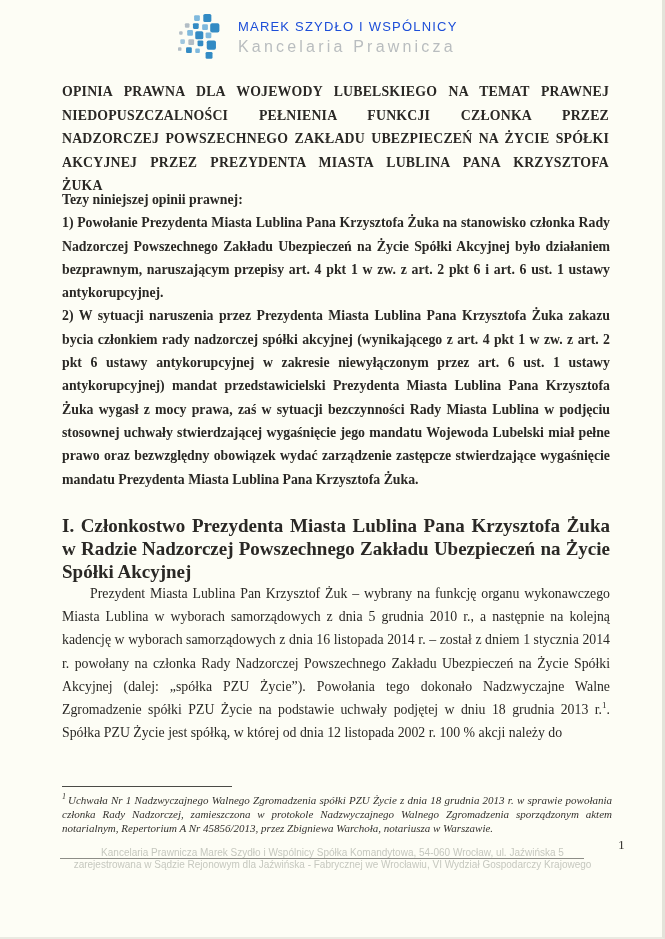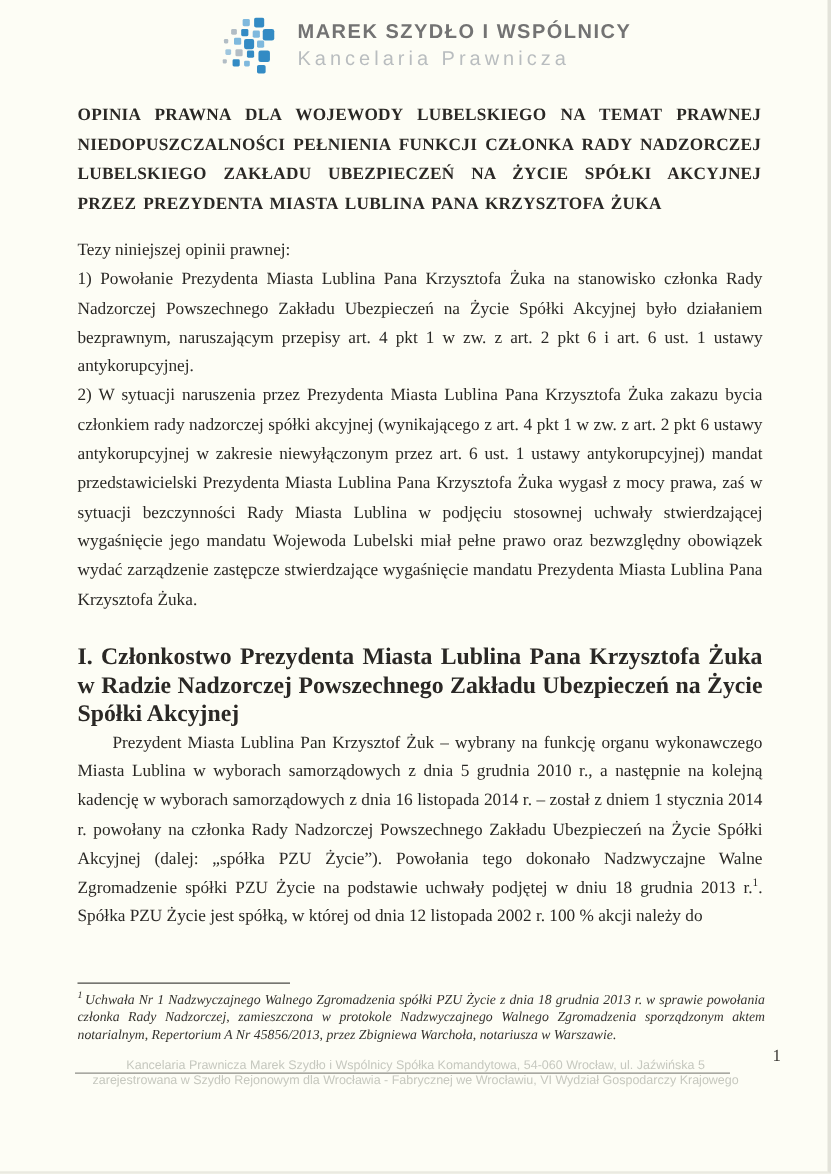--- a/index.html
+++ b/index.html
@@ -13,34 +13,34 @@
     color:#2a2825;
     border-right:3px solid #e3e3da;
     border-bottom:2px solid #eaeae1;
     box-sizing:border-box;
   }
   
   .letterhead{position:absolute;left:178px;top:14px;display:flex;align-items:center;gap:14px;}
   .logo{width:46px;height:46px;flex:0 0 auto;}
   .brand-name{
     font-family:"Liberation Sans", sans-serif;
-    font-size:16px;letter-spacing:1.2px;color:#737373;font-weight:700;
+    font-size:13px;letter-spacing:1.2px;color:#1d4ed8;font-weight:400;
   }
   .brand-sub{
     font-family:"Liberation Sans", sans-serif;
     font-size:16px;letter-spacing:3.2px;color:#b9bdbf;margin-top:4px;
   }
   
   .doc-title{
     position:absolute;left:62px;top:80px;width:547px;
     font-weight:bold;font-size:13.8px;line-height:23.5px;
     text-align:justify;word-spacing:2px;letter-spacing:0.2px;
   }
   .theses{position:absolute;left:62px;top:188px;width:548px;}
-  .theses p{margin:0;font-weight:normal;font-size:13.8px;line-height:23.3px;text-align:justify;}
+  .theses p{margin:0;font-weight:bold;font-size:13.8px;line-height:23.3px;text-align:justify;}
   .section-heading{
     position:absolute;left:62px;top:514px;width:548px;
     font-weight:bold;font-size:19px;line-height:23px;text-align:justify;
   }
   .body-para{
     position:absolute;left:62px;top:582px;width:548px;margin:0;
     font-size:13.8px;line-height:23.2px;text-align:justify;text-indent:28px;
   }
   .body-para sup{font-size:9px;line-height:0;}
   
@@ -88,38 +88,38 @@
         <rect x="15" y="30" width="4" height="4" rx="1" fill="#7fb9dd"></rect>
         <rect x="24" y="33" width="6" height="6" rx="1.2" fill="#338bc4"></rect>
       </svg>
     </div>
     <div>
       <div class="brand-name">MAREK SZYDŁO I WSPÓLNICY</div>
       <div class="brand-sub">Kancelaria Prawnicza</div>
     </div>
   </div>
 
-  <div class="doc-title">OPINIA PRAWNA DLA WOJEWODY LUBELSKIEGO NA TEMAT PRAWNEJ NIEDOPUSZCZALNOŚCI PEŁNIENIA FUNKCJI CZŁONKA RADY NADZORCZEJ LUBELSKIEGO ZAKŁADU UBEZPIECZEŃ NA ŻYCIE SPÓŁKI AKCYJNEJ PRZEZ PREZYDENTA MIASTA LUBLINA PANA KRZYSZTOFA ŻUKA</div>
+  <div class="doc-title">OPINIA PRAWNA DLA WOJEWODY LUBELSKIEGO NA TEMAT PRAWNEJ NIEDOPUSZCZALNOŚCI PEŁNIENIA FUNKCJI CZŁONKA PRZEZ NADZORCZEJ POWSZECHNEGO ZAKŁADU UBEZPIECZEŃ NA ŻYCIE SPÓŁKI AKCYJNEJ PRZEZ PREZYDENTA MIASTA LUBLINA PANA KRZYSZTOFA ŻUKA</div>
 
   <div class="theses">
     <p>Tezy niniejszej opinii prawnej:</p>
     <p>1) Powołanie Prezydenta Miasta Lublina Pana Krzysztofa Żuka na stanowisko członka Rady Nadzorczej Powszechnego Zakładu Ubezpieczeń na Życie Spółki Akcyjnej było działaniem bezprawnym, naruszającym przepisy art. 4 pkt 1 w zw. z art. 2 pkt 6 i art. 6 ust. 1 ustawy antykorupcyjnej.</p>
     <p>2) W sytuacji naruszenia przez Prezydenta Miasta Lublina Pana Krzysztofa Żuka zakazu bycia członkiem rady nadzorczej spółki akcyjnej (wynikającego z art. 4 pkt 1 w zw. z art. 2 pkt 6 ustawy antykorupcyjnej w zakresie niewyłączonym przez art. 6 ust. 1 ustawy antykorupcyjnej) mandat przedstawicielski Prezydenta Miasta Lublina Pana Krzysztofa Żuka wygasł z mocy prawa, zaś w sytuacji bezczynności Rady Miasta Lublina w podjęciu stosownej uchwały stwierdzającej wygaśnięcie jego mandatu Wojewoda Lubelski miał pełne prawo oraz bezwzględny obowiązek wydać zarządzenie zastępcze stwierdzające wygaśnięcie mandatu Prezydenta Miasta Lublina Pana Krzysztofa Żuka.</p>
   </div>
 
   <div class="section-heading">I. Członkostwo Prezydenta Miasta Lublina Pana Krzysztofa Żuka w Radzie Nadzorczej Powszechnego Zakładu Ubezpieczeń na Życie Spółki Akcyjnej</div>
 
   <p class="body-para"><span>Prezydent Miasta Lublina Pan Krzysztof Żuk – wybrany na funkcję organu wykonawczego Miasta Lublina w wyborach samorządowych z dnia 5 grudnia 2010 r., a następnie na kolejną kadencję w wyborach samorządowych z dnia 16 listopada 2014 r. – został z dniem 1 stycznia 2014 r. powołany na członka Rady Nadzorczej Powszechnego Zakładu Ubezpieczeń na Życie Spółki Akcyjnej (dalej: „spółka PZU Życie”). Powołania tego dokonało Nadzwyczajne Walne Zgromadzenie spółki PZU Życie na podstawie uchwały podjętej w dniu 18 grudnia 2013 r.</span><sup>1</sup><span>. Spółka PZU Życie jest spółką, w której od dnia 12 listopada 2002 r. 100 % akcji należy do</span></p>
 
   <div class="fn-rule"></div>
 
   <p class="footnote"><sup>1</sup><span>Uchwała Nr 1 Nadzwyczajnego Walnego Zgromadzenia spółki PZU Życie z dnia 18 grudnia 2013 r. w sprawie powołania członka Rady Nadzorczej, zamieszczona w protokole Nadzwyczajnego Walnego Zgromadzenia sporządzonym aktem notarialnym, Repertorium A Nr 45856/2013, przez Zbigniewa Warchoła, notariusza w Warszawie.</span></p>
 
   <div class="footer-rule"></div>
 
   <div class="footer">
     <div>Kancelaria Prawnicza Marek Szydło i Wspólnicy Spółka Komandytowa, 54-060 Wrocław, ul. Jaźwińska 5</div>
-    <div>zarejestrowana w Szydło Rejonowym dla Wrocławia - Fabrycznej we Wrocławiu, VI Wydział Gospodarczy Krajowego</div>
+    <div>zarejestrowana w Sądzie Rejonowym dla Jaźwińska - Fabrycznej we Wrocławiu, VI Wydział Gospodarczy Krajowego</div>
   </div>
 
   <div class="page-number">1</div>
 
 </div>
 
 </body></html>

